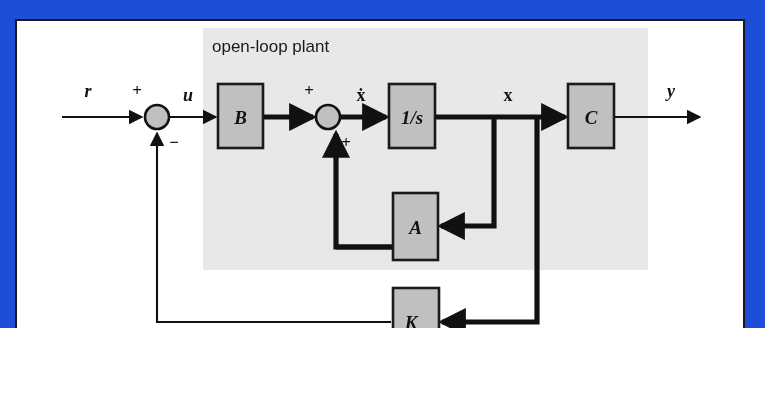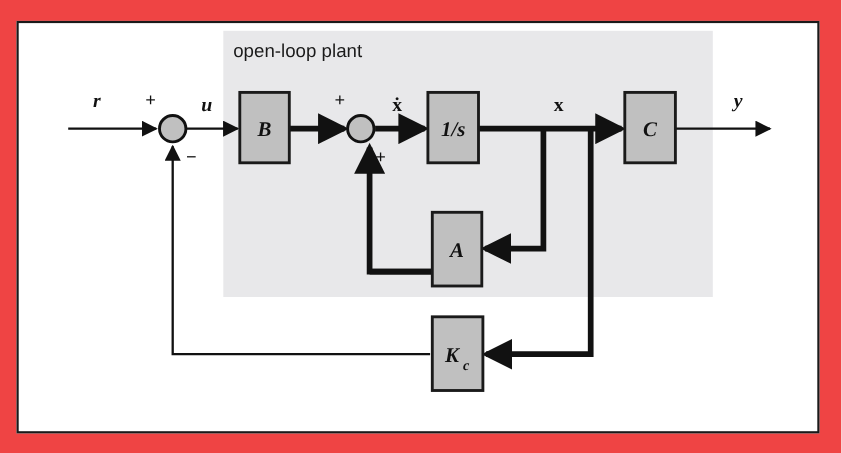--- a/index.html
+++ b/index.html
@@ -3,22 +3,22 @@
 <meta charset="utf-8">
 <style>
   html, body {
     margin: 0;
     padding: 0;
     background: #ffffff;
   }
   #page {
     position: relative;
     width: 765px;
-    height: 412px;
-    background: #ef4444;
+    height: 328px;
+    background: #1d4ed8;
     overflow: hidden;
     font-family: "Liberation Serif", serif;
   }
   
   #figure-frame {
     position: absolute;
     left: 15px;
     top: 19px;
     width: 730px;
     height: 375px;

